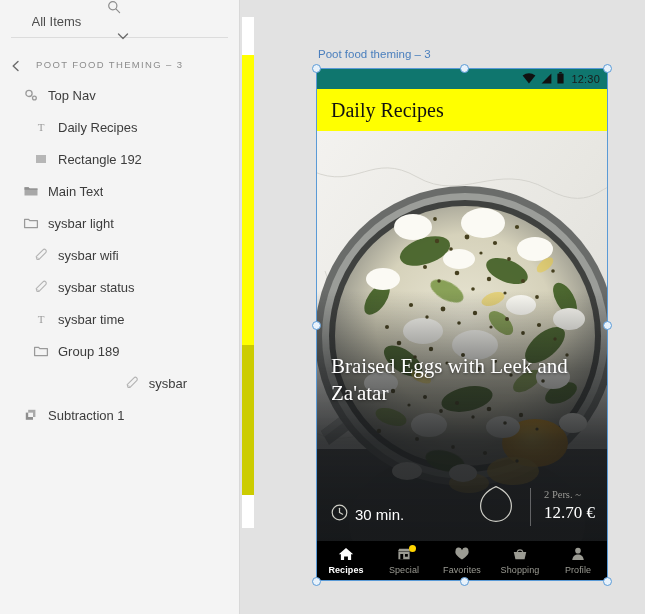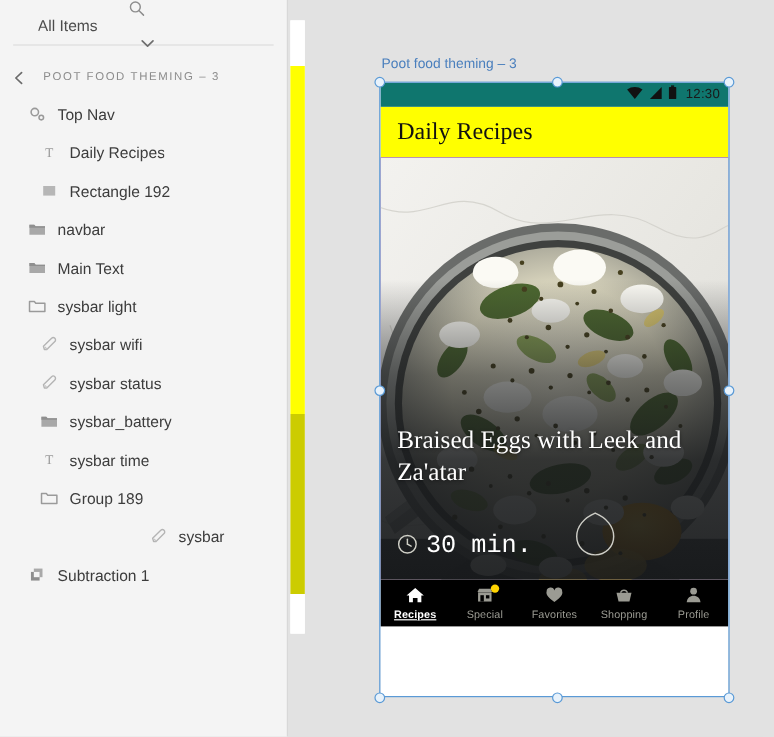--- a/index.html
+++ b/index.html
@@ -203,23 +203,23 @@
   .titlebar .title {
     font-family: "Liberation Serif", serif;
     font-size: 20px;
     color: #111;
     font-weight: 400;
   }
 
   
   .hero {
     position: relative;
-    height: 352px;
+    height: 410px;
     overflow: hidden;
-    background: #701a75;
+    background: #0c4a6e;
   }
   .hero-photo {
     position: absolute;
     inset: 0;
     display: block;
   }
   .hero-shade {
     position: absolute;
     left: 0; right: 0; bottom: 0;
     height: 250px;
@@ -243,22 +243,22 @@
     bottom: 14px;
     height: 40px;
   }
   .time-chip {
     position: absolute;
     left: 0; bottom: 2px;
     display: flex;
     align-items: center;
   }
   .time-chip .t-label {
-    font-family: Liberation Mono, monospace;
-    font-size: 21px;
+    font-family: Liberation Sans, sans-serif;
+    font-size: 15px;
     color: #ffffff;
     margin-left: 7px;
   }
   .egg-shape {
     position: absolute;
     right: 82px;
     bottom: 0px;
   }
   .price-block {
     position: absolute;
@@ -308,21 +308,21 @@
     align-items: flex-end;
     position: relative;
   }
   .nav-item .nav-label {
     font-family: "Liberation Sans", sans-serif;
     font-size: 9px;
     margin-top: 3px;
     color: #9b9b93;
     letter-spacing: 0.1px;
   }
-  .nav-item.active .nav-label { color: #ffffff; font-weight: bold; text-decoration: underline; }
+  .nav-item.active .nav-label { color: #ffffff; font-weight: bold; }
   .badge-dot {
     position: absolute;
     right: -4px;
     top: -2px;
     width: 7px; height: 7px;
     border-radius: 50%;
     background: #ffd400;
   }
 </style>
 </head>
@@ -374,27 +374,20 @@
           <span class="li-icon"><svg viewBox="0 0 16 16" width="16" height="16">
               <rect x="3" y="4" width="10" height="8" fill="#b6b6b6"></rect>
             </svg></span>
           <span class="li-label">Rectangle 192</span>
         </div>
         <div class="layer-row depth-0">
           <span class="li-icon"><svg viewBox="0 0 16 16" width="16" height="16">
               <path d="M1.5 4.2 h4 l1.2 1.4 h7.8 v7 h-13 z" fill="#a8a8a8"></path>
               <path d="M1.5 4.2 h4 l1.2 1.4 h7.8 v1.1 h-13 z" fill="#8f8f8f"></path>
             </svg></span>
-          <span class="li-label">navbar</span>
-        </div>
-        <div class="layer-row depth-0">
-          <span class="li-icon"><svg viewBox="0 0 16 16" width="16" height="16">
-              <path d="M1.5 4.2 h4 l1.2 1.4 h7.8 v7 h-13 z" fill="#a8a8a8"></path>
-              <path d="M1.5 4.2 h4 l1.2 1.4 h7.8 v1.1 h-13 z" fill="#8f8f8f"></path>
-            </svg></span>
           <span class="li-label">Main Text</span>
         </div>
         <div class="layer-row depth-0">
           <span class="li-icon"><svg viewBox="0 0 16 16" width="16" height="16">
               <path d="M1.6 4.3 h4 l1.2 1.4 h7.6 v6.9 h-12.8 z" fill="none" stroke="#9a9a9a" stroke-width="1.25" stroke-linejoin="round"></path>
             </svg></span>
           <span class="li-label">sysbar light</span>
         </div>
         <div class="layer-row depth-1">
           <span class="li-icon"><svg viewBox="0 0 16 16" width="16" height="16">
@@ -402,27 +395,20 @@
               <line x1="4.4" y1="10.2" x2="6.2" y2="12" stroke="#c6c6c6" stroke-width="1"></line>
             </svg></span>
           <span class="li-label">sysbar wifi</span>
         </div>
         <div class="layer-row depth-1">
           <span class="li-icon"><svg viewBox="0 0 16 16" width="16" height="16">
               <path d="M4 12.3 L3.2 9.6 L10 2.9 a1.9 1.9 0 0 1 2.7 2.7 L6 12.3 z" fill="none" stroke="#b4b4b4" stroke-width="1.15" stroke-linejoin="round"></path>
               <line x1="4.4" y1="10.2" x2="6.2" y2="12" stroke="#c6c6c6" stroke-width="1"></line>
             </svg></span>
           <span class="li-label">sysbar status</span>
-        </div>
-        <div class="layer-row depth-1">
-          <span class="li-icon"><svg viewBox="0 0 16 16" width="16" height="16">
-              <path d="M1.5 4.2 h4 l1.2 1.4 h7.8 v7 h-13 z" fill="#a8a8a8"></path>
-              <path d="M1.5 4.2 h4 l1.2 1.4 h7.8 v1.1 h-13 z" fill="#8f8f8f"></path>
-            </svg></span>
-          <span class="li-label">sysbar_battery</span>
         </div>
         <div class="layer-row depth-1">
           <span class="li-icon"><svg viewBox="0 0 16 16" width="16" height="16">
               <text x="8" y="12" font-family="Liberation Serif, serif" font-size="11" fill="#9a9a9a" text-anchor="middle">T</text>
             </svg></span>
           <span class="li-label">sysbar time</span>
         </div>
         <div class="layer-row depth-1">
           <span class="li-icon"><svg viewBox="0 0 16 16" width="16" height="16">
               <path d="M1.6 4.3 h4 l1.2 1.4 h7.6 v6.9 h-12.8 z" fill="none" stroke="#9a9a9a" stroke-width="1.25" stroke-linejoin="round"></path>
@@ -650,20 +636,24 @@
             <span class="t-label">30 min.</span>
           </div>
 
           <span class="egg-shape">
             <svg width="34" height="38" viewBox="0 0 34 38">
               <path d="M17 1.6 C 26.5 5.5, 32.4 12.8, 32.4 21 C 32.4 29.6, 25.6 36.4, 17 36.4
                        C 8.4 36.4, 1.6 29.6, 1.6 21 C 1.6 12.8, 7.5 5.5, 17 1.6 Z" fill="none" stroke="#cdcdc6" stroke-width="1.2"></path>
             </svg>
           </span>
 
+          <div class="price-block">
+            <span class="pers">2 Pers. ~</span>
+            <span class="price">12.70 €</span>
+          </div>
         </div>
       </div>
 
       <div class="navbar" id="navbar">
           <div class="nav-item active">
             <span class="nav-ico">
               <svg viewBox="0 0 20 20" width="16" height="16">
                 <path d="M10 2.6 L19 10.4 h-2.6 v7 h-4 v-4.4 h-4.8 v4.4 h-4 v-7 H1 z" fill="#ffffff"></path>
               </svg>
             </span>

